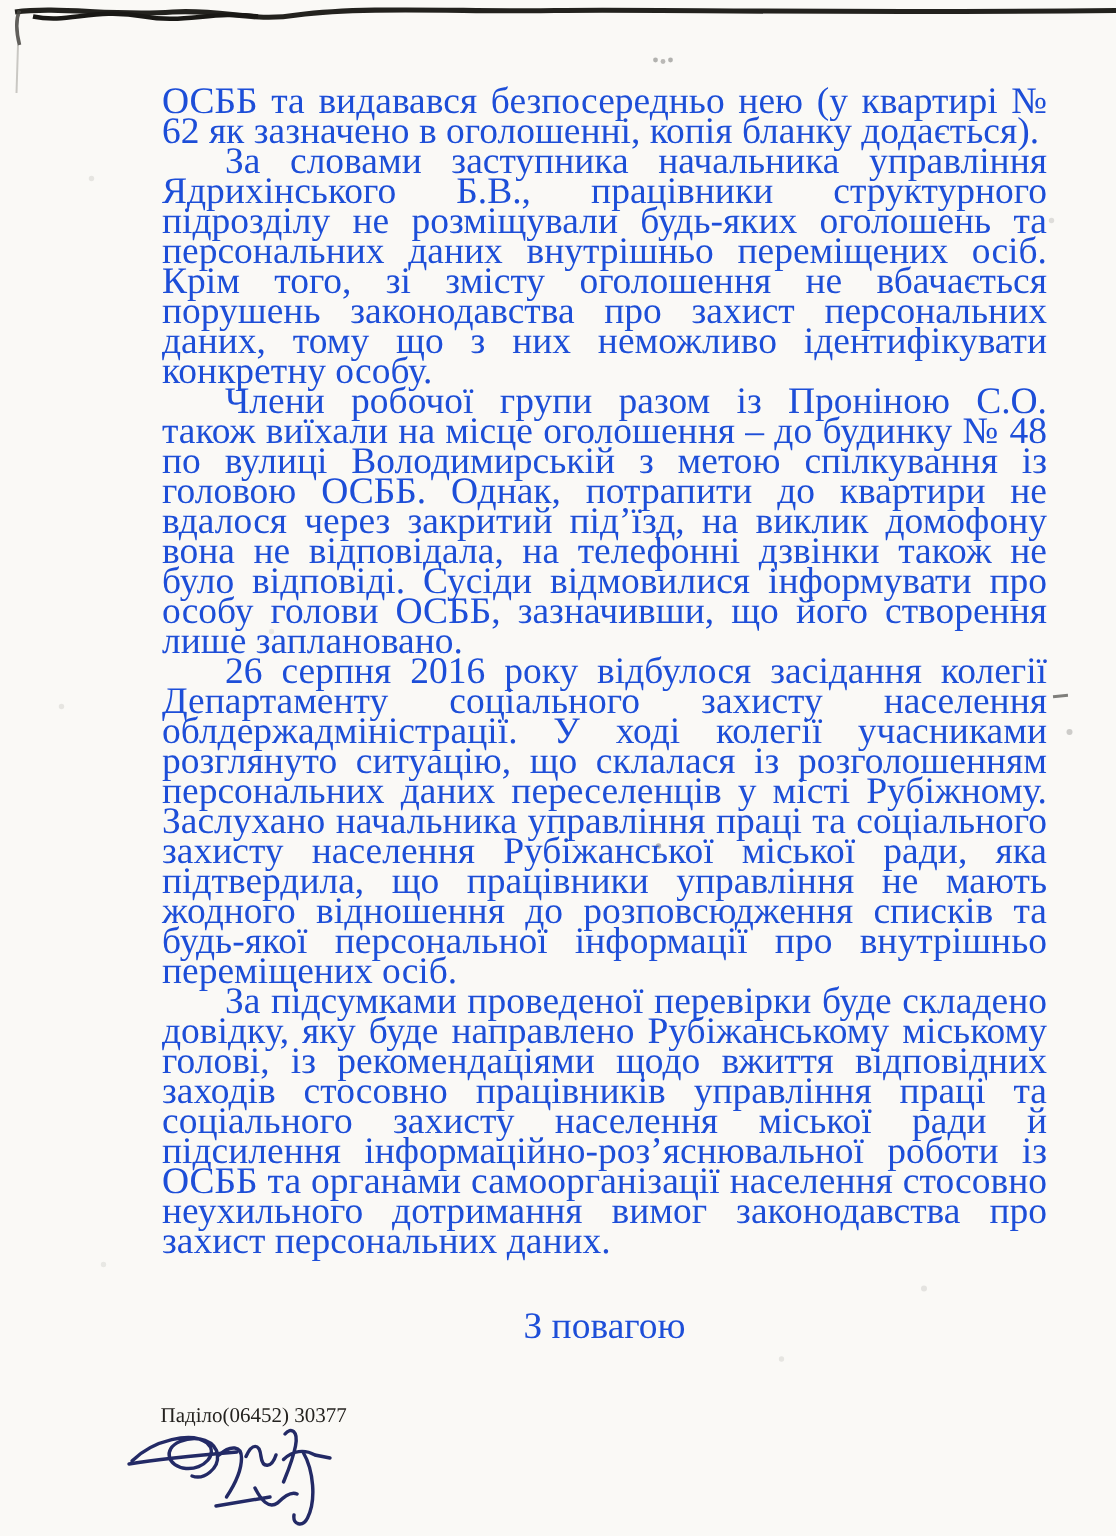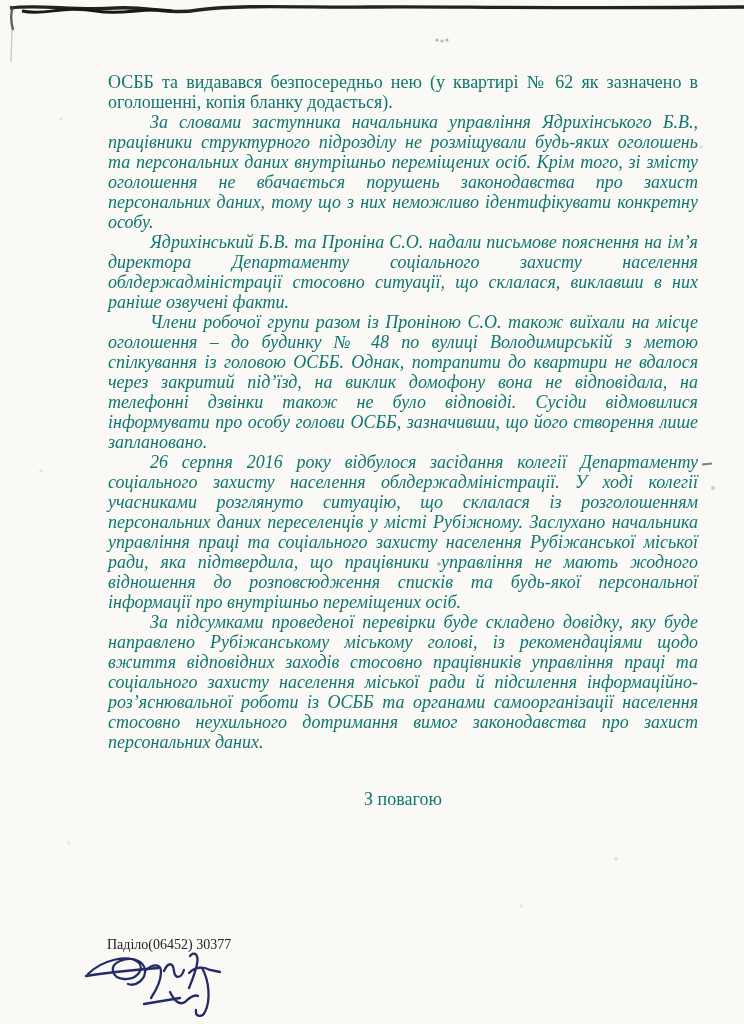--- a/index.html
+++ b/index.html
@@ -33,26 +33,26 @@
       520px 905px 0 0.8px rgba(140,140,135,.18),
       615px 858px 0 1px rgba(150,150,145,.22),
       68px 842px 0 0.8px rgba(140,140,135,.16);
   }
   .dash-artifact{
     position:absolute;left:702px;top:463px;width:10px;height:2px;
     background:rgba(45,45,42,.6);transform:rotate(-5deg);pointer-events:none;
   }
   
   .content{
-    position:absolute;left:108px;top:72px;width:590px;
-    font-size:18px;line-height:20px;
-    text-align:justify;color:#0f766e;
+    position:absolute;left:108px;top:58px;width:590px;
+    font-size:25px;line-height:20px;
+    text-align:justify;color:#1d4ed8;
   }
   .content p{margin:0;}
-  .content p.indent{text-indent:42px;font-style:italic;}
+  .content p.indent{text-indent:42px;}
   .closing{margin-top:37px;text-align:center;}
   .sigrow{
     position:relative;margin-top:35px;
     display:flex;justify-content:space-between;align-items:baseline;
     text-align:left;
   }
   .signer-name{font-weight:bold;letter-spacing:.5px;}
   .dir-sig{position:absolute;left:192px;top:-38px;pointer-events:none;}
   .footer-contact{
     position:absolute;left:107px;top:937px;
@@ -71,21 +71,20 @@
     <path d="M13,7 C10,14 11,22 13,30" fill="none" stroke="#45443f" stroke-width="2.4" opacity="0.85"></path>
     <path d="M12,30 L11,62" fill="none" stroke="#8d8c84" stroke-width="1.3" opacity="0.45"></path>
   </svg>
 
   <div class="speckles"></div>
   <div class="dash-artifact"></div>
 
   <div class="content">
     <p>ОСББ та видавався безпосередньо нею (у квартирі № 62 як зазначено в оголошенні, копія бланку додається).</p>
     <p class="indent">За словами заступника начальника управління Ядрихінського Б.В., працівники структурного підрозділу не розміщували будь-яких оголошень та персональних даних внутрішньо переміщених осіб. Крім того, зі змісту оголошення не вбачається порушень законодавства про захист персональних даних, тому що з них неможливо ідентифікувати конкретну особу.</p>
-    <p class="indent">Ядрихінський Б.В. та Проніна С.О. надали письмове пояснення на ім’я директора Департаменту соціального захисту населення облдержадміністрації стосовно ситуації, що склалася, виклавши в них раніше озвучені факти.</p>
     <p class="indent">Члени робочої групи разом із Проніною С.О. також виїхали на місце оголошення – до будинку № 48 по вулиці Володимирській з метою спілкування із головою ОСББ. Однак, потрапити до квартири не вдалося через закритий під’їзд, на виклик домофону вона не відповідала, на телефонні дзвінки також не було відповіді. Сусіди відмовилися інформувати про особу голови ОСББ, зазначивши, що його створення лише заплановано.</p>
     <p class="indent">26 серпня 2016 року відбулося засідання колегії Департаменту соціального захисту населення облдержадміністрації. У ході колегії учасниками розглянуто ситуацію, що склалася із розголошенням персональних даних переселенців у місті Рубіжному. Заслухано начальника управління праці та соціального захисту населення Рубіжанської міської ради, яка підтвердила, що працівники управління не мають жодного відношення до розповсюдження списків та будь-якої персональної інформації про внутрішньо переміщених осіб.</p>
     <p class="indent">За підсумками проведеної перевірки буде складено довідку, яку буде направлено Рубіжанському міському голові, із рекомендаціями щодо вжиття відповідних заходів стосовно працівників управління праці та соціального захисту населення міської ради й підсилення інформаційно-роз’яснювальної роботи із ОСББ та органами самоорганізації населення стосовно неухильного дотримання вимог законодавства про захист персональних даних.</p>
 
     <div class="closing">З повагою</div>
 
   </div>
 
   <div class="footer-contact">Паділо(06452) 30377</div>
 

